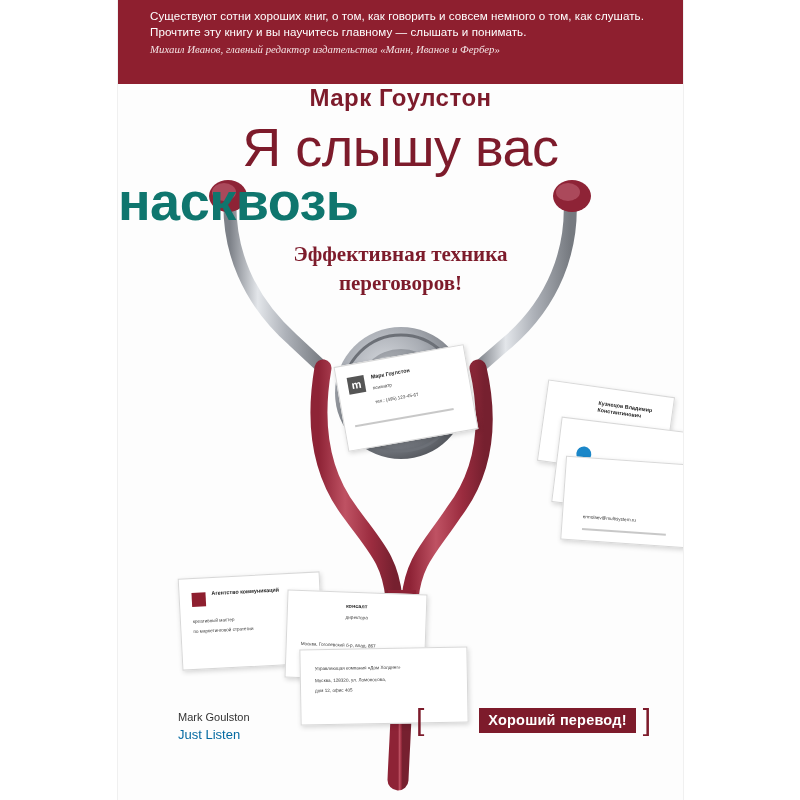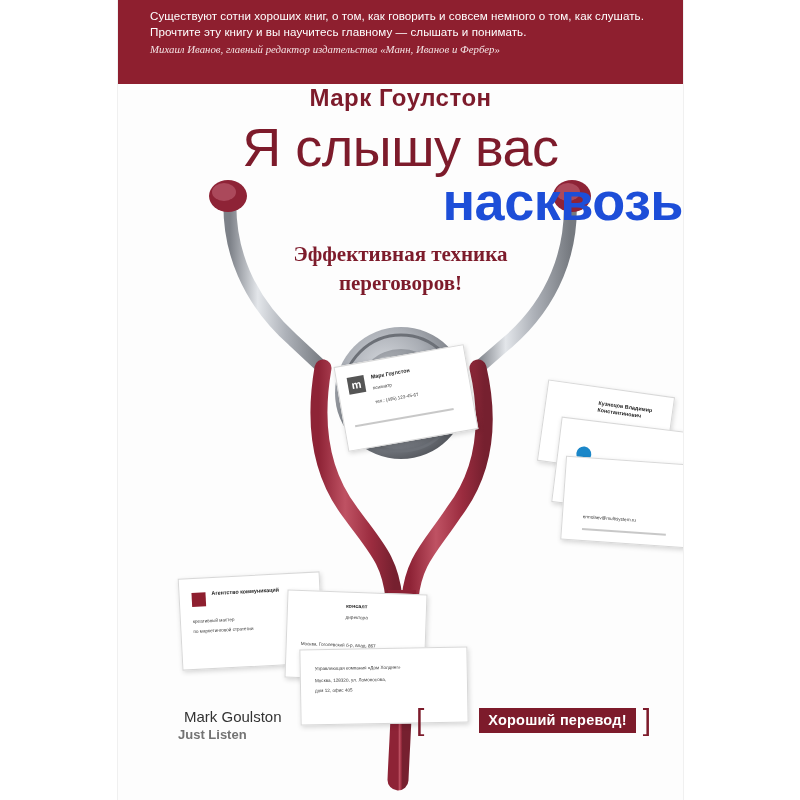--- a/index.html
+++ b/index.html
@@ -84,24 +84,24 @@
     font-weight: normal;
     color: #7d1b2b;
     letter-spacing: -0.5px;
     line-height: 58px;
   }
   .title-line2 {
     position: absolute;
     left: 0;
     top: 172px;
     width: 565px;
-    text-align: right;
+    text-align: left;
     font-size: 54px;
     font-weight: bold;
-    color: #1d4ed8;
+    color: #0f766e;
     letter-spacing: -0.5px;
     line-height: 58px;
   }
 
   .subtitle {
     position: absolute;
     left: 0;
     top: 240px;
     width: 565px;
     text-align: center;
@@ -113,29 +113,28 @@
   }
 
   
   .orig-block {
     position: absolute;
     left: 60px;
     top: 708px;
     color: #2a2a2a;
   }
   .orig-author {
-    font-size: 15px;
+    font-size: 11px;
     color: #333333;
     line-height: 18px;
-    margin-left: 6px;
   }
   .orig-title {
     font-size: 13px;
-    font-weight: bold;
-    color: #737373;
+    font-weight: normal;
+    color: #0369a1;
     line-height: 18px;
   }
 
   
   .badge {
     position: absolute;
     right: 32px;
     top: 706px;
     display: flex;
     align-items: center;

